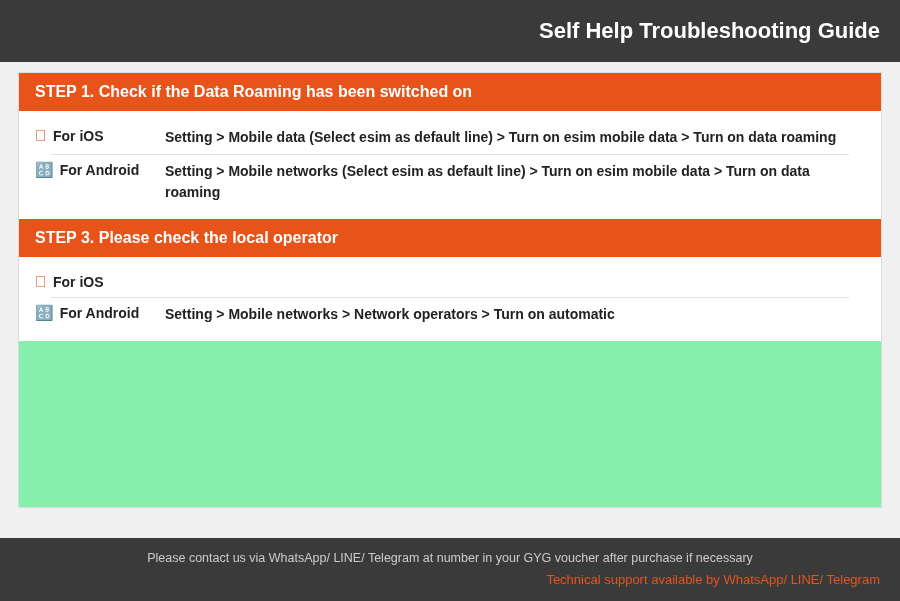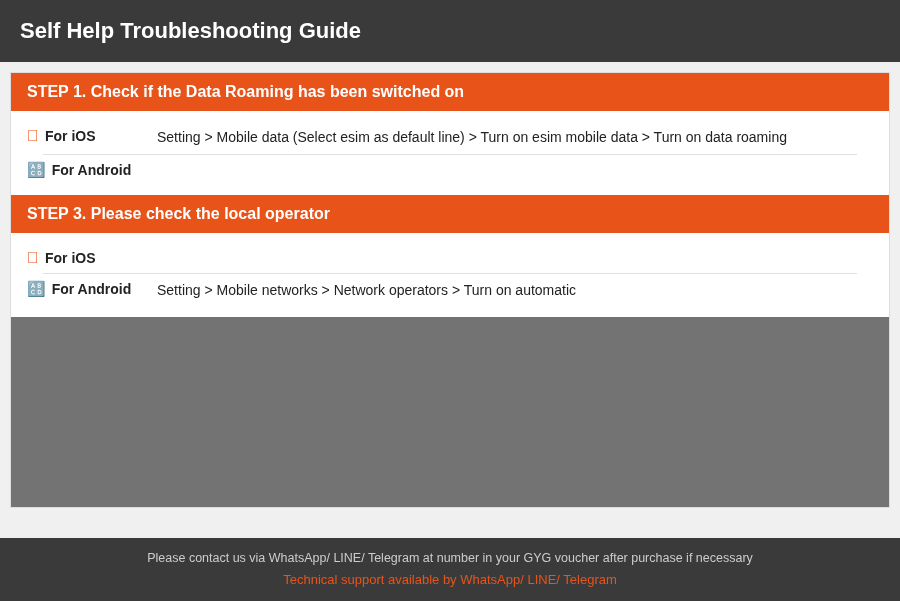--- a/index.html
+++ b/index.html
@@ -8,30 +8,30 @@
       height: 601px;
       font-family: Arial, sans-serif;
       background: #f0f0f0;
       display: flex;
       flex-direction: column;
     }
 
     .header {
       background: #3a3a3a;
       color: white;
-      text-align: left;
+      text-align: right;
       padding: 18px 20px;
       font-size: 22px;
       font-weight: bold;
     }
 
     .main-content {
       flex: 1;
-      background: #737373;
-      margin: 10px 10px;
+      background: #86efac;
+      margin: 10px 18px;
       border: 1px solid #ddd;
       overflow: hidden;
     }
 
     .step-header {
       background: #e8531a;
       color: white;
       font-size: 16px;
       font-weight: bold;
       padding: 10px 16px;
@@ -54,20 +54,21 @@
       display: flex;
       align-items: center;
       min-width: 130px;
       font-weight: bold;
       font-size: 14px;
     }
 
     .platform-text {
       flex: 1;
       line-height: 1.5;
+      font-weight: bold;
     }
 
     .divider {
       border: none;
       border-top: 1px solid #e0e0e0;
       margin: 0 16px;
     }
 
     .remark-section {
       padding: 12px 16px;
@@ -87,20 +88,21 @@
       text-align: center;
       padding: 10px 20px;
       font-size: 12.5px;
       line-height: 1.7;
       margin-top: 20px;
     }
 
     .footer .support-link {
       color: #e8531a;
       font-size: 13px;
+      text-align: right;
     }
 
     .ios-icon {
       color: #e8531a;
       font-size: 16px;
       margin-right: 6px;
     }
 
     .android-emoji {
       color: #a4c639;
@@ -131,20 +133,21 @@
       <div class="platform-text">Setting &gt; Mobile data (Select esim as default line) &gt; Turn on esim mobile data &gt; Turn on data roaming</div>
     </div>
 
     <hr class="divider">
 
     <div class="platform-row">
       <div class="platform-label">
         <span class="android-emoji">🔠</span>
         <strong>For Android</strong>
       </div>
+      <div class="platform-text">Setting &gt; Mobile networks (Select esim as default line) &gt; Turn on esim mobile data &gt; Turn on data roaming</div>
     </div>
 
   </div>
 
   <div class="step-header">
     <span>STEP 3.  Please check the local operator</span>
   </div>
 
   <div class="step-content">
 

